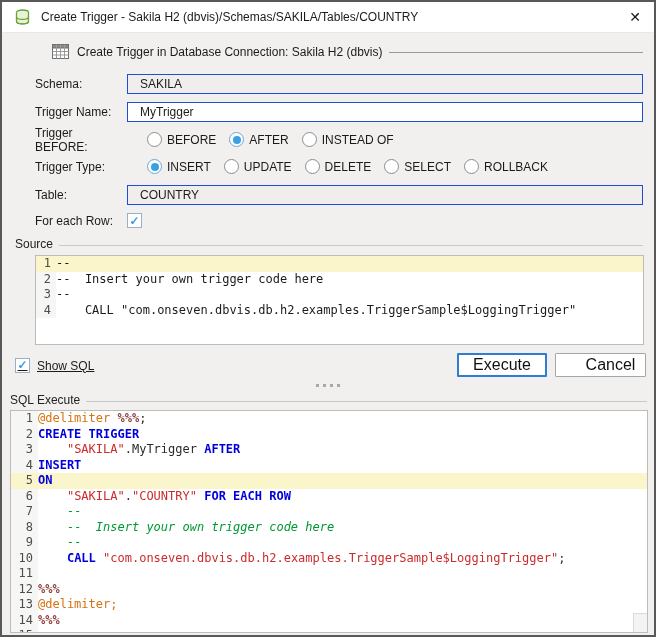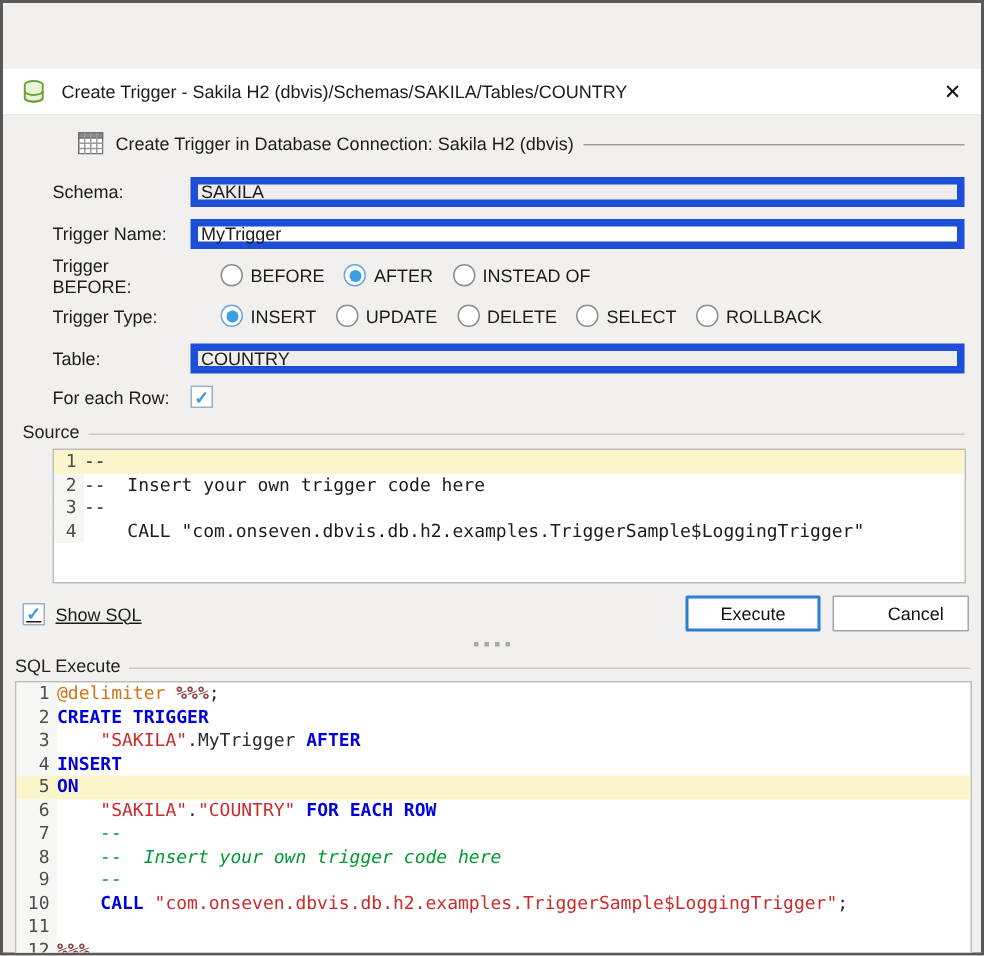--- a/index.html
+++ b/index.html
@@ -4,35 +4,35 @@
 <style>
   html,body{margin:0;padding:0;background:#d8d8d8;}
   .dialog{
     width:656px;height:637px;box-sizing:border-box;
     border:2px solid #585858;background:#f1f0ee;
     font-family:"Liberation Sans",sans-serif;font-size:12px;color:#1b1b1b;
     position:relative;overflow:hidden;
   }
   
   .titlebar{height:30px;background:#ffffff;display:flex;align-items:center;
-    padding:0 8px 0 12px;border-bottom:1px solid #e8e8e8;margin-top:44px;}
+    padding:0 8px 0 12px;border-bottom:1px solid #e8e8e8;}
   .title-text{margin-left:9px;flex:1;white-space:nowrap;overflow:hidden;}
   .close{width:22px;height:22px;display:flex;align-items:center;justify-content:center;
     font-size:14px;color:#151515;}
   
   .group-header{display:flex;align-items:center;margin:11px 11px 0 13px;padding-left:37px;}
   .group-title{margin:0 7px 0 8px;white-space:nowrap;}
   .group-line{flex:1;height:1px;background:#9b9b9b;margin-top:2px;}
   
   .form{margin:15px 11px 0 33px;}
   .frow{display:flex;align-items:center;margin-bottom:8px;}
   .frow.radios{margin-bottom:10px;height:17px;gap:20px;}
   .flabel{width:92px;flex:none;}
-  .field{flex:1;height:20px;border:5px solid #1d4ed8;background:#ffffff;
-    display:flex;align-items:center;padding:0 2px;box-sizing:border-box;}
+  .field{flex:1;height:20px;border:1px solid #1d4ed8;background:#ffffff;
+    display:flex;align-items:center;padding:0 12px;box-sizing:border-box;}
   .field.readonly{background:#efeeec;}
   .radio-opt{display:inline-flex;align-items:center;margin-right:13px;}
   .radio{width:13px;height:13px;border-radius:50%;border:1px solid #8d8d8d;
     background:#fff;display:inline-block;position:relative;box-sizing:content-box;}
   .radio.sel{border-color:#6ba6d9;}
   .radio.sel::after{content:"";position:absolute;left:2.5px;top:2.5px;width:8px;height:8px;
     border-radius:50%;background:#38a0e3;}
   .radio-label{margin-left:5px;white-space:nowrap;}
   .checkbox{width:15px;height:15px;border:1px solid #97b1c8;background:#fff;
     display:inline-flex;align-items:center;justify-content:center;box-sizing:border-box;
@@ -59,21 +59,21 @@
   .tok-k{color:#0000dd;font-weight:bold;}
   .tok-s{color:#cc2b2b;}
   .tok-c{color:#009933;font-style:italic;}
   .tok-d{color:#d57211;}
   .tok-m{color:#8f4040;font-weight:bold;}
   .sb-corner{position:absolute;right:0;bottom:0;width:13px;height:18px;background:#f3f3f3;
     border-left:1px solid #dadada;border-top:1px solid #dadada;}
   
   .actions{display:flex;align-items:center;margin:8px 8px 0 13px;}
   .showsql{display:flex;align-items:flex-end;gap:7px;text-decoration:underline;}
-  .btn{height:24px;background:#fff;font-family:inherit;font-size:12px;color:#111;
+  .btn{height:24px;background:#fff;font-family:inherit;font-size:16px;color:#111;
     display:flex;align-items:center;justify-content:center;box-sizing:border-box;border-radius:1px;}
   .btn-execute{width:90px;border:2px solid #2f7cd3;margin-left:auto;}
   .btn-cancel{width:91px;border:1px solid #a6a6a6;margin-left:8px;padding-left:20px;}
   .splitter{height:16px;display:flex;align-items:center;justify-content:center;gap:4px;}
   .splitter .dot{width:3px;height:3px;background:#a8a8a8;}
 </style>
 </head>
 <body>
 
 <div class="dialog">

